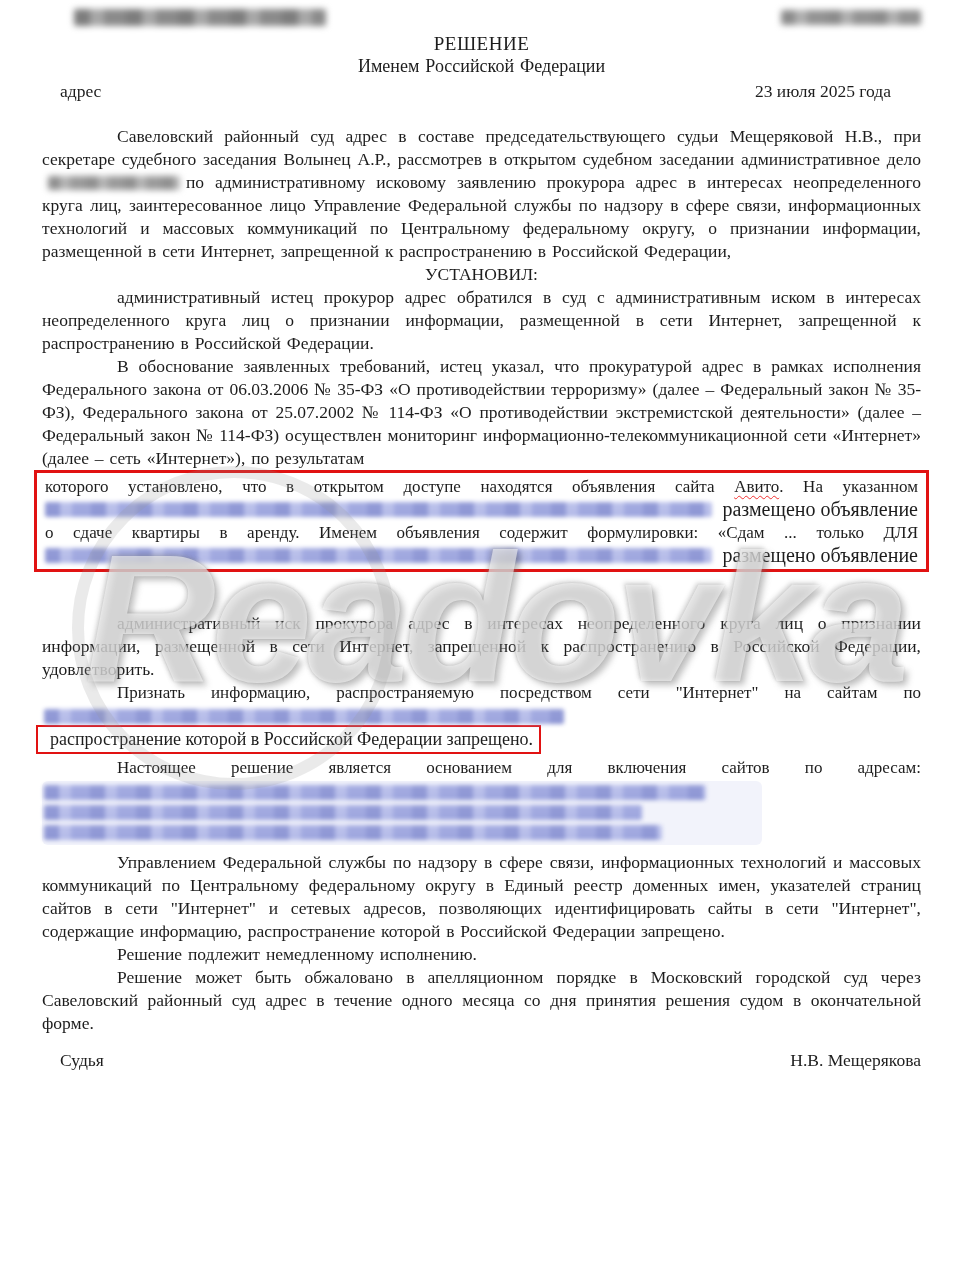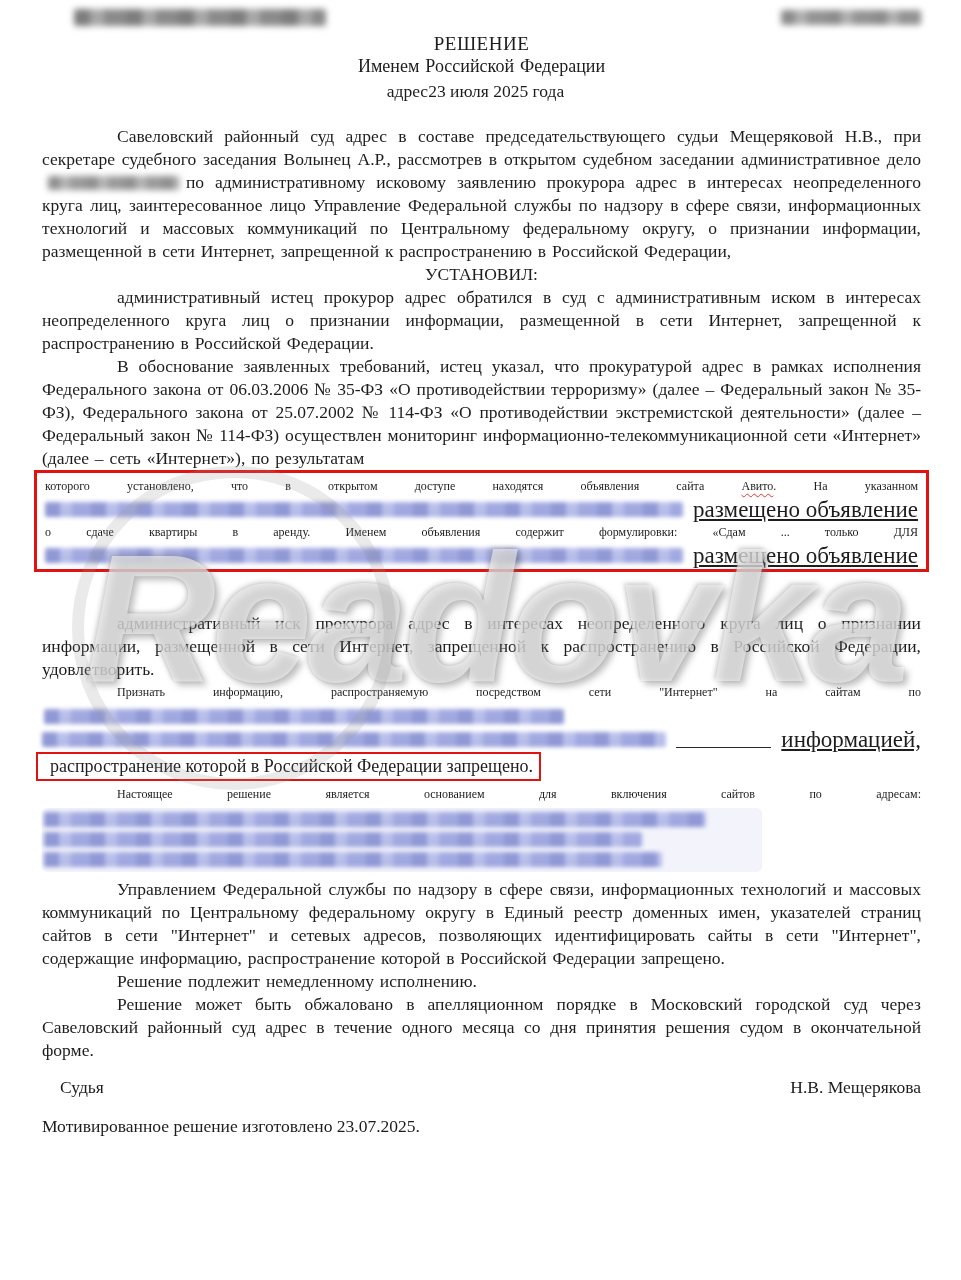--- a/index.html
+++ b/index.html
@@ -16,21 +16,21 @@
   .center{text-align:center;text-indent:0;}
   .title{font-size:19px;line-height:23px;margin-top:6px;letter-spacing:.5px;}
   .subtitle{font-size:18px;line-height:23px;}
   
   .top-bars{display:flex;justify-content:space-between;align-items:flex-start;padding-top:9px;}
   .bar{border-radius:2px;filter:blur(3px);}
   .bar-left{width:252px;height:17px;margin-left:32px;
     background:repeating-linear-gradient(90deg,#7d7d7d 0 16px,#a8a8a8 16px 30px,#8b8b8b 30px 52px);}
   .bar-right{width:140px;height:15px;margin-top:1px;
     background:repeating-linear-gradient(90deg,#8b8b8b 0 14px,#b0b0b0 14px 26px,#939393 26px 46px);}
-  .addr-row{display:flex;justify-content:center;margin-top:2px;font-size:17.5px;line-height:23px;}
+  .addr-row{display:flex;justify-content:space-between;margin-top:2px;font-size:17.5px;line-height:23px;}
   .addr-row .left{margin-left:18px;}
   .addr-row .right{padding-right:30px;}
   
   .p1{margin-top:22px;}
   .p4{margin-top:40px;}
   .p7{margin-top:6px;}
   
   .case-blur{
     display:inline-block;width:132px;height:14px;vertical-align:-2px;border-radius:2px;margin:0 6px;
     background:repeating-linear-gradient(90deg,#8f8f8f 0 12px,#b5b5b5 12px 22px,#9a9a9a 22px 38px);
@@ -39,24 +39,24 @@
   .blur-url{
     height:15px;border-radius:2px;filter:blur(2.3px);
     background:
       repeating-linear-gradient(90deg,rgba(113,124,199,.6) 0 15px,rgba(172,180,230,.38) 15px 27px,rgba(136,146,214,.55) 27px 46px),
       linear-gradient(#c9cdf0,#b7bde8);
   }
   .blur-line{margin:5px 0 0 2px;}
   .w1{width:662px;} .w2{width:598px;} .w3{width:618px;} .w4{width:520px;}
   
   .box1{border:3px solid #e11212;margin:0 -8px;padding:2px 8px;}
-  .jline{text-align:justify;text-align-last:justify;font-size:12px;line-height:23px;word-spacing:1.5px;}
+  .jline{text-align:justify;text-align-last:justify;font-size:17px;line-height:23px;word-spacing:1.5px;}
   .fline{display:flex;align-items:center;gap:10px;height:23px;}
   .fline .blur-url{flex:1;}
-  .fline .t{white-space:nowrap;font-size:23px;text-decoration:underline;}
+  .fline .t{white-space:nowrap;font-size:20px;}
   .box2{
     display:inline-block;border:2.5px solid #e11212;margin-left:-6px;margin-top:1px;
     padding:1px 6px 2px 12px;font-size:18px;line-height:22px;
   }
   .squiggle{
     text-decoration-line:underline;text-decoration-style:wavy;
     text-decoration-color:#f23030;text-decoration-thickness:1px;text-underline-offset:3px;
   }
   .uline{display:inline-block;width:95px;height:15px;border-bottom:1.6px solid #2a2a2a;}
   
@@ -117,25 +117,20 @@
       <span class="blur-url"></span>
       <span class="t">размещено объявление</span>
     </div>
   </div>
 
   <p class="doc p4">административный иск прокурора адрес в интересах неопределенного круга лиц о признании информации, размещенной в сети Интернет, запрещенной к распространению в Российской Федерации, удовлетворить.</p>
 
   <div>
     <div class="jline" style="text-indent:75px;text-align-last:justify;">Признать информацию, распространяемую посредством сети "Интернет" на сайтам по</div>
     <div class="blur-url blur-line w4"></div>
-    <div class="fline" style="margin-top:4px;">
-      <span class="blur-url"></span>
-      <span class="uline"></span>
-      <span class="t">информацией,</span>
-    </div>
     <div class="box2">распространение которой в Российской Федерации запрещено.</div>
   </div>
 
   <div class="jline" style="margin-top:2px;text-indent:75px;">Настоящее решение является основанием для включения сайтов по адресам:</div>
 
   <div class="url-block">
     <div class="blur-url blur-line w1" style="margin-top:0;"></div>
     <div class="blur-url blur-line w2"></div>
     <div class="blur-url blur-line w3"></div>
   </div>
@@ -144,20 +139,19 @@
 
   <p class="doc">Решение подлежит немедленному исполнению.</p>
 
   <p class="doc">Решение может быть обжаловано в апелляционном порядке в Московский городской суд через Савеловский районный суд адрес в течение одного месяца со дня принятия решения судом в окончательной форме.</p>
 
   <div class="sign-row">
     <span class="left">Судья</span>
     <span>Н.В. Мещерякова</span>
   </div>
 
-  <div class="footer-note">Мотивированное решение изготовлено 23.07.2025.</div>
 
 </div>
 
 <div class="watermark">
   <div class="wm-circle"></div>
   <div class="wm-text">Readovka</div>
 </div>
 
 </body></html>

